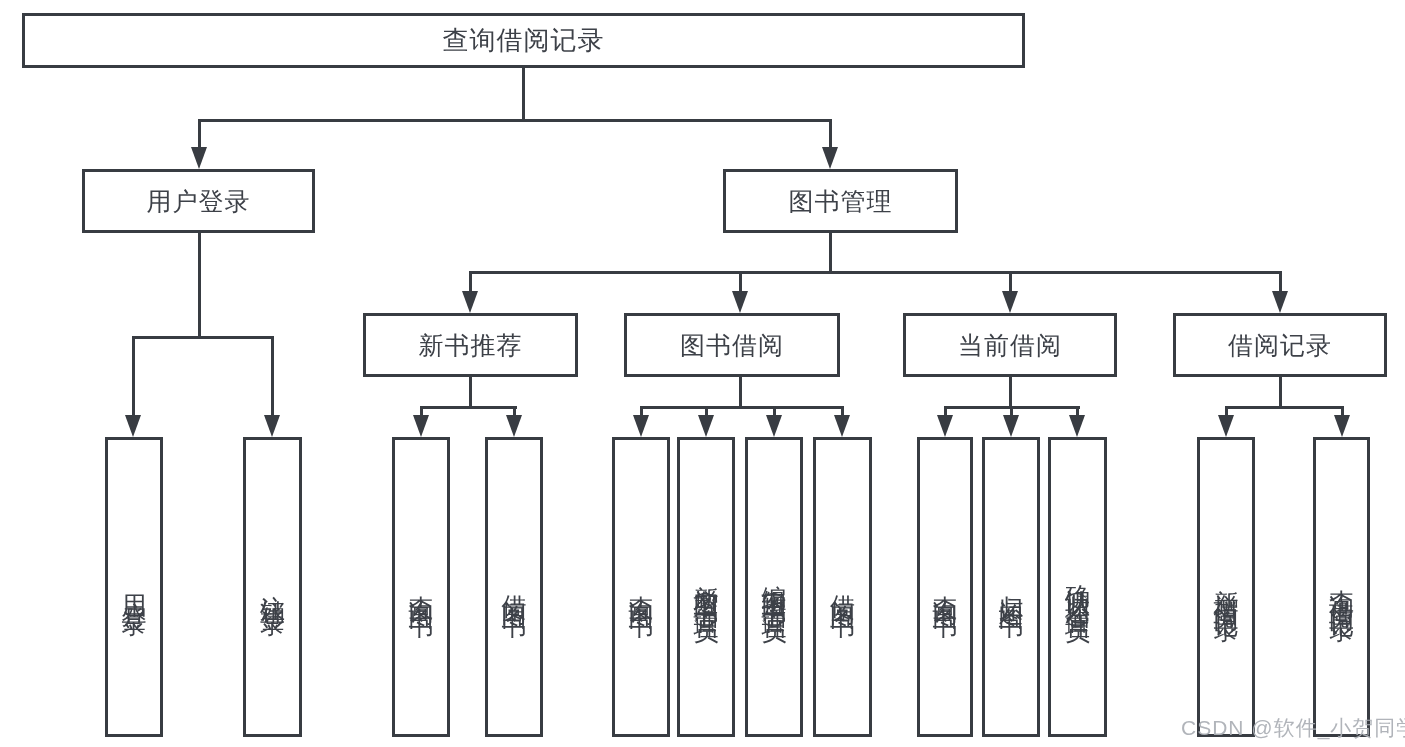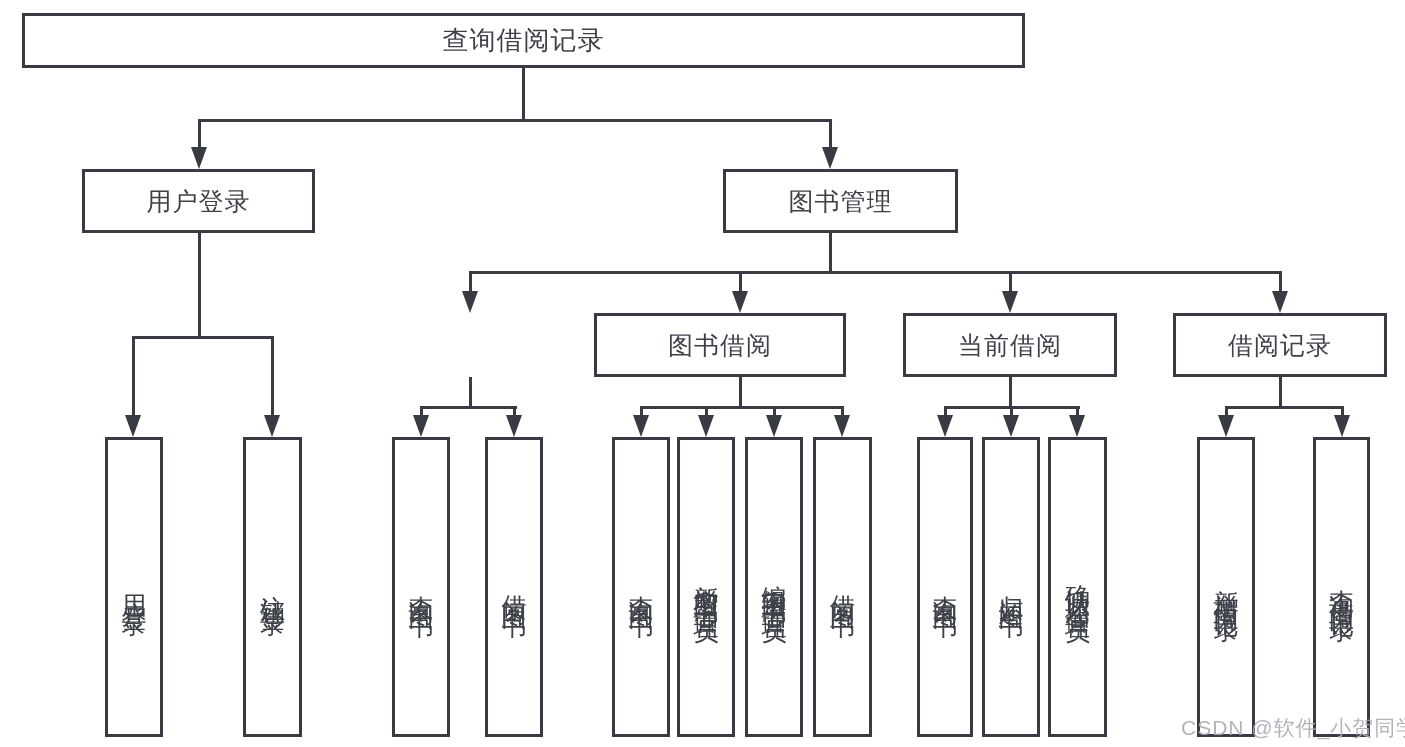--- a/index.html
+++ b/index.html
@@ -129,21 +129,22 @@
   <div class="vline" style="left:1225px; top:406px; height:14px;"></div>
   <div class="vline" style="left:1341px; top:406px; height:14px;"></div>
   <div class="arrow" style="left:1218px; top:415px;"></div>
   <div class="arrow" style="left:1334px; top:415px;"></div>
 
   <div class="box root" style="left:22px; top:13px; width:1003px; height:55px;">查询借阅记录</div>
 
   <div class="box" style="left:82px; top:169px; width:233px; height:64px;">用户登录</div>
   <div class="box" style="left:712px; top:169px; width:235px; height:64px;margin-left:11px;">图书管理</div>
 
-  <div class="box" style="left:594px; top:313px; width:252px; height:64px;">图书借阅</div>
+  <div class="box" style="left:363px; top:313px; width:215px; height:64px;">新书推荐</div>
+  <div class="box" style="left:624px; top:313px; width:216px; height:64px;">图书借阅</div>
   <div class="box" style="left:1173px; top:313px; width:214px; height:64px;">借阅记录</div>
   <div class="box" style="left:903px; top:313px; width:214px; height:64px;">当前借阅</div>
 
   <div class="vbox" style="left:105px; top:437px; width:58px; height:300px;">用户登录</div>
   <div class="vbox" style="left:243px; top:437px; width:59px; height:300px;">注销登录</div>
 
   <div class="vbox" style="left:392px; top:437px; width:58px; height:300px;">查询图书</div>
   <div class="vbox" style="left:485px; top:437px; width:58px; height:300px;">借阅图书</div>
 
   <div class="vbox" style="left:612px; top:437px; width:58px; height:300px;">查询图书</div>

